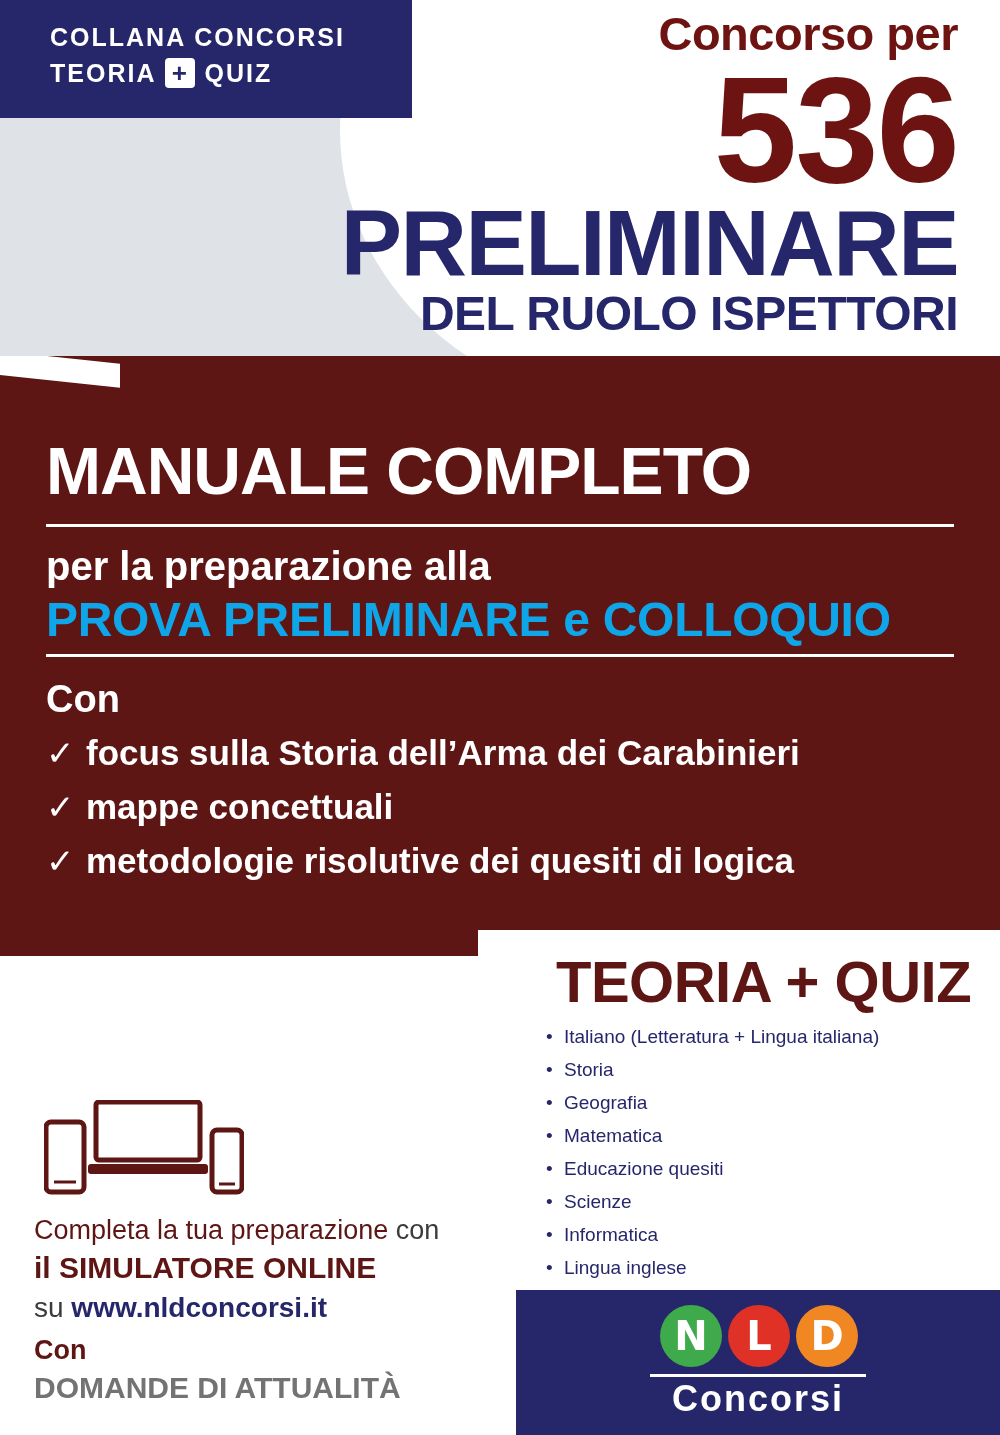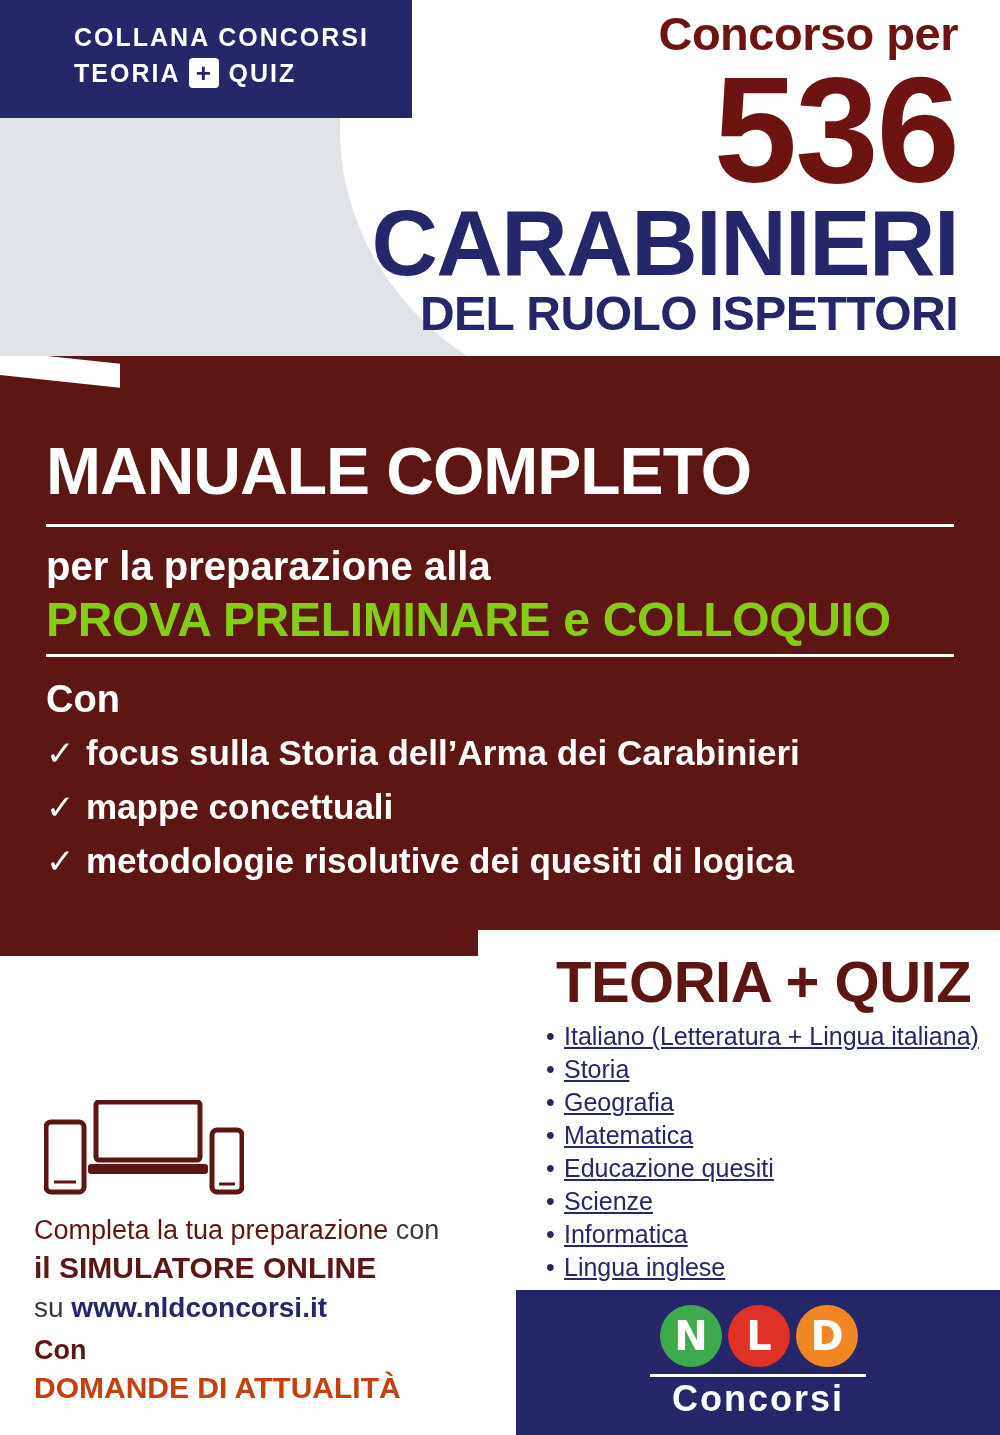--- a/index.html
+++ b/index.html
@@ -38,21 +38,21 @@
     background:#ffffff;
   }
 
   
   .collana{
     position:absolute;left:0;top:0;
     width:412px;height:118px;
     background:#26276b;
     color:#ffffff;
     box-sizing:border-box;
-    padding:22px 0 0 74px;
+    padding:22px 0 0 50px;
   }
   .collana-line1{
     font-size:25px;font-weight:bold;letter-spacing:2.0px;
     line-height:30px;
   }
   .collana-line2{
     margin-top:6px;
     font-size:25px;font-weight:bold;letter-spacing:2.0px;
     line-height:30px;
     display:flex;align-items:center;
@@ -132,21 +132,21 @@
   .rule-1{left:46px;top:168px;width:908px;}
   .rule-2{left:46px;top:298px;width:908px;}
   .m-sub1{
     position:absolute;left:46px;top:188px;
     color:#ffffff;
     font-size:40px;font-weight:bold;
     line-height:44px;
   }
   .m-sub2{
     position:absolute;left:46px;top:238px;
-    color:#84cc16;
+    color:#0ea5e9;
     font-size:48px;font-weight:bold;
     line-height:52px;
     letter-spacing:-0.3px;
   }
   .m-con{
     position:absolute;left:46px;top:322px;
     color:#ffffff;font-size:38px;font-weight:bold;
   }
   .m-list{
     position:absolute;left:46px;top:372px;
@@ -170,23 +170,22 @@
   }
   .tq-title{
     position:absolute;left:556px;top:948px;
     color:#5e1614;
     font-size:58px;font-weight:bold;
     letter-spacing:-0.5px;
   }
   .tq-list{
     position:absolute;left:546px;top:1020px;
     color:#26276b;
-    font-size:25px;
+    font-size:19px;
     line-height:33px;
-    text-decoration:underline;
   }
   .tq-li{white-space:nowrap;}
   .tq-dot{
     display:inline-block;width:18px;
     color:#26276b;
   }
 
   
   .devices{
     position:absolute;left:44px;top:1100px;
@@ -196,21 +195,21 @@
     position:absolute;left:34px;top:1212px;
     width:460px;
     color:#3b3b3b;
   }
   .sim-l1{font-size:27px;line-height:36px;}
   .sim-l1 b{color:#5e1614;font-weight:normal;}
   .sim-l2{font-size:30px;font-weight:bold;color:#5e1614;line-height:40px;}
   .sim-l3{font-size:28px;line-height:40px;color:#3b3b3b;}
   .sim-l3 b{font-weight:bold;color:#26276b;}
   .sim-l4{font-size:27px;font-weight:bold;color:#5e1614;line-height:36px;margin-top:4px;}
-  .sim-l5{font-size:30px;font-weight:bold;color:#c2410c;line-height:40px;}
+  .sim-l5{font-size:30px;font-weight:bold;color:#737373;line-height:40px;}
 
   
   .logo-block{
     position:absolute;left:516px;top:1290px;
     width:484px;height:145px;
     background:#26276b;
   }
   .logo-circles{
     position:absolute;left:660px;top:1305px;
     display:flex;gap:6px;
@@ -249,21 +248,21 @@
     <div class="collana-line2">
       <span>TEORIA</span>
       <span class="plus-badge">+</span>
       <span>QUIZ</span>
     </div>
   </div>
 
   <div class="headline">
     <div class="h-concorso">Concorso per</div>
     <div class="h-536">536</div>
-    <div class="h-carabinieri">CARABINIERI</div>
+    <div class="h-carabinieri">PRELIMINARE</div>
     <div class="h-ruolo">DEL RUOLO ISPETTORI</div>
   </div>
 
   <div class="maroon">
     <div class="maroon-notch2"></div>
 
     <div class="m-title">MANUALE COMPLETO</div>
     <div class="rule rule-1"></div>
     <div class="m-sub1">per la preparazione alla</div>
     <div class="m-sub2">PROVA PRELIMINARE e COLLOQUIO</div>

